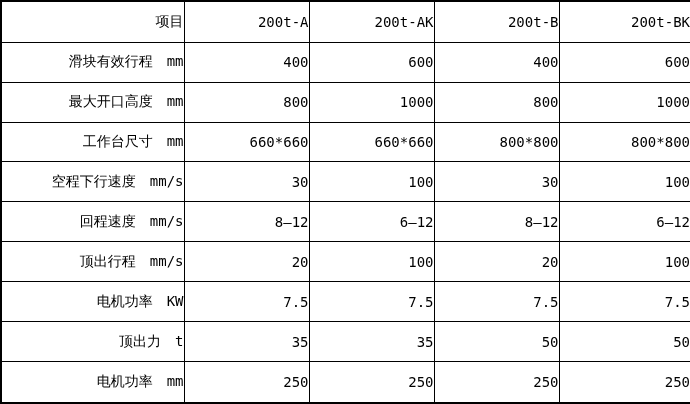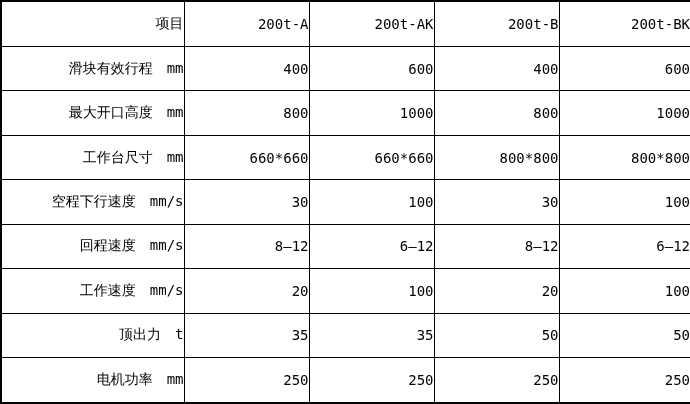--- a/index.html
+++ b/index.html
@@ -70,25 +70,32 @@
       <td>100</td>
     </tr>
     <tr>
       <td>回程速度　mm/s</td>
       <td>8—12</td>
       <td>6—12</td>
       <td>8—12</td>
       <td>6—12</td>
     </tr>
     <tr>
-      <td>工作速度　mm/s</td>
+      <td>顶出行程　mm/s</td>
       <td>20</td>
       <td>100</td>
       <td>20</td>
       <td>100</td>
+    </tr>
+    <tr>
+      <td>电机功率　KW</td>
+      <td>7.5</td>
+      <td>7.5</td>
+      <td>7.5</td>
+      <td>7.5</td>
     </tr>
     <tr>
       <td>顶出力　t</td>
       <td>35</td>
       <td>35</td>
       <td>50</td>
       <td>50</td>
     </tr>
     <tr>
       <td>电机功率　mm</td>

